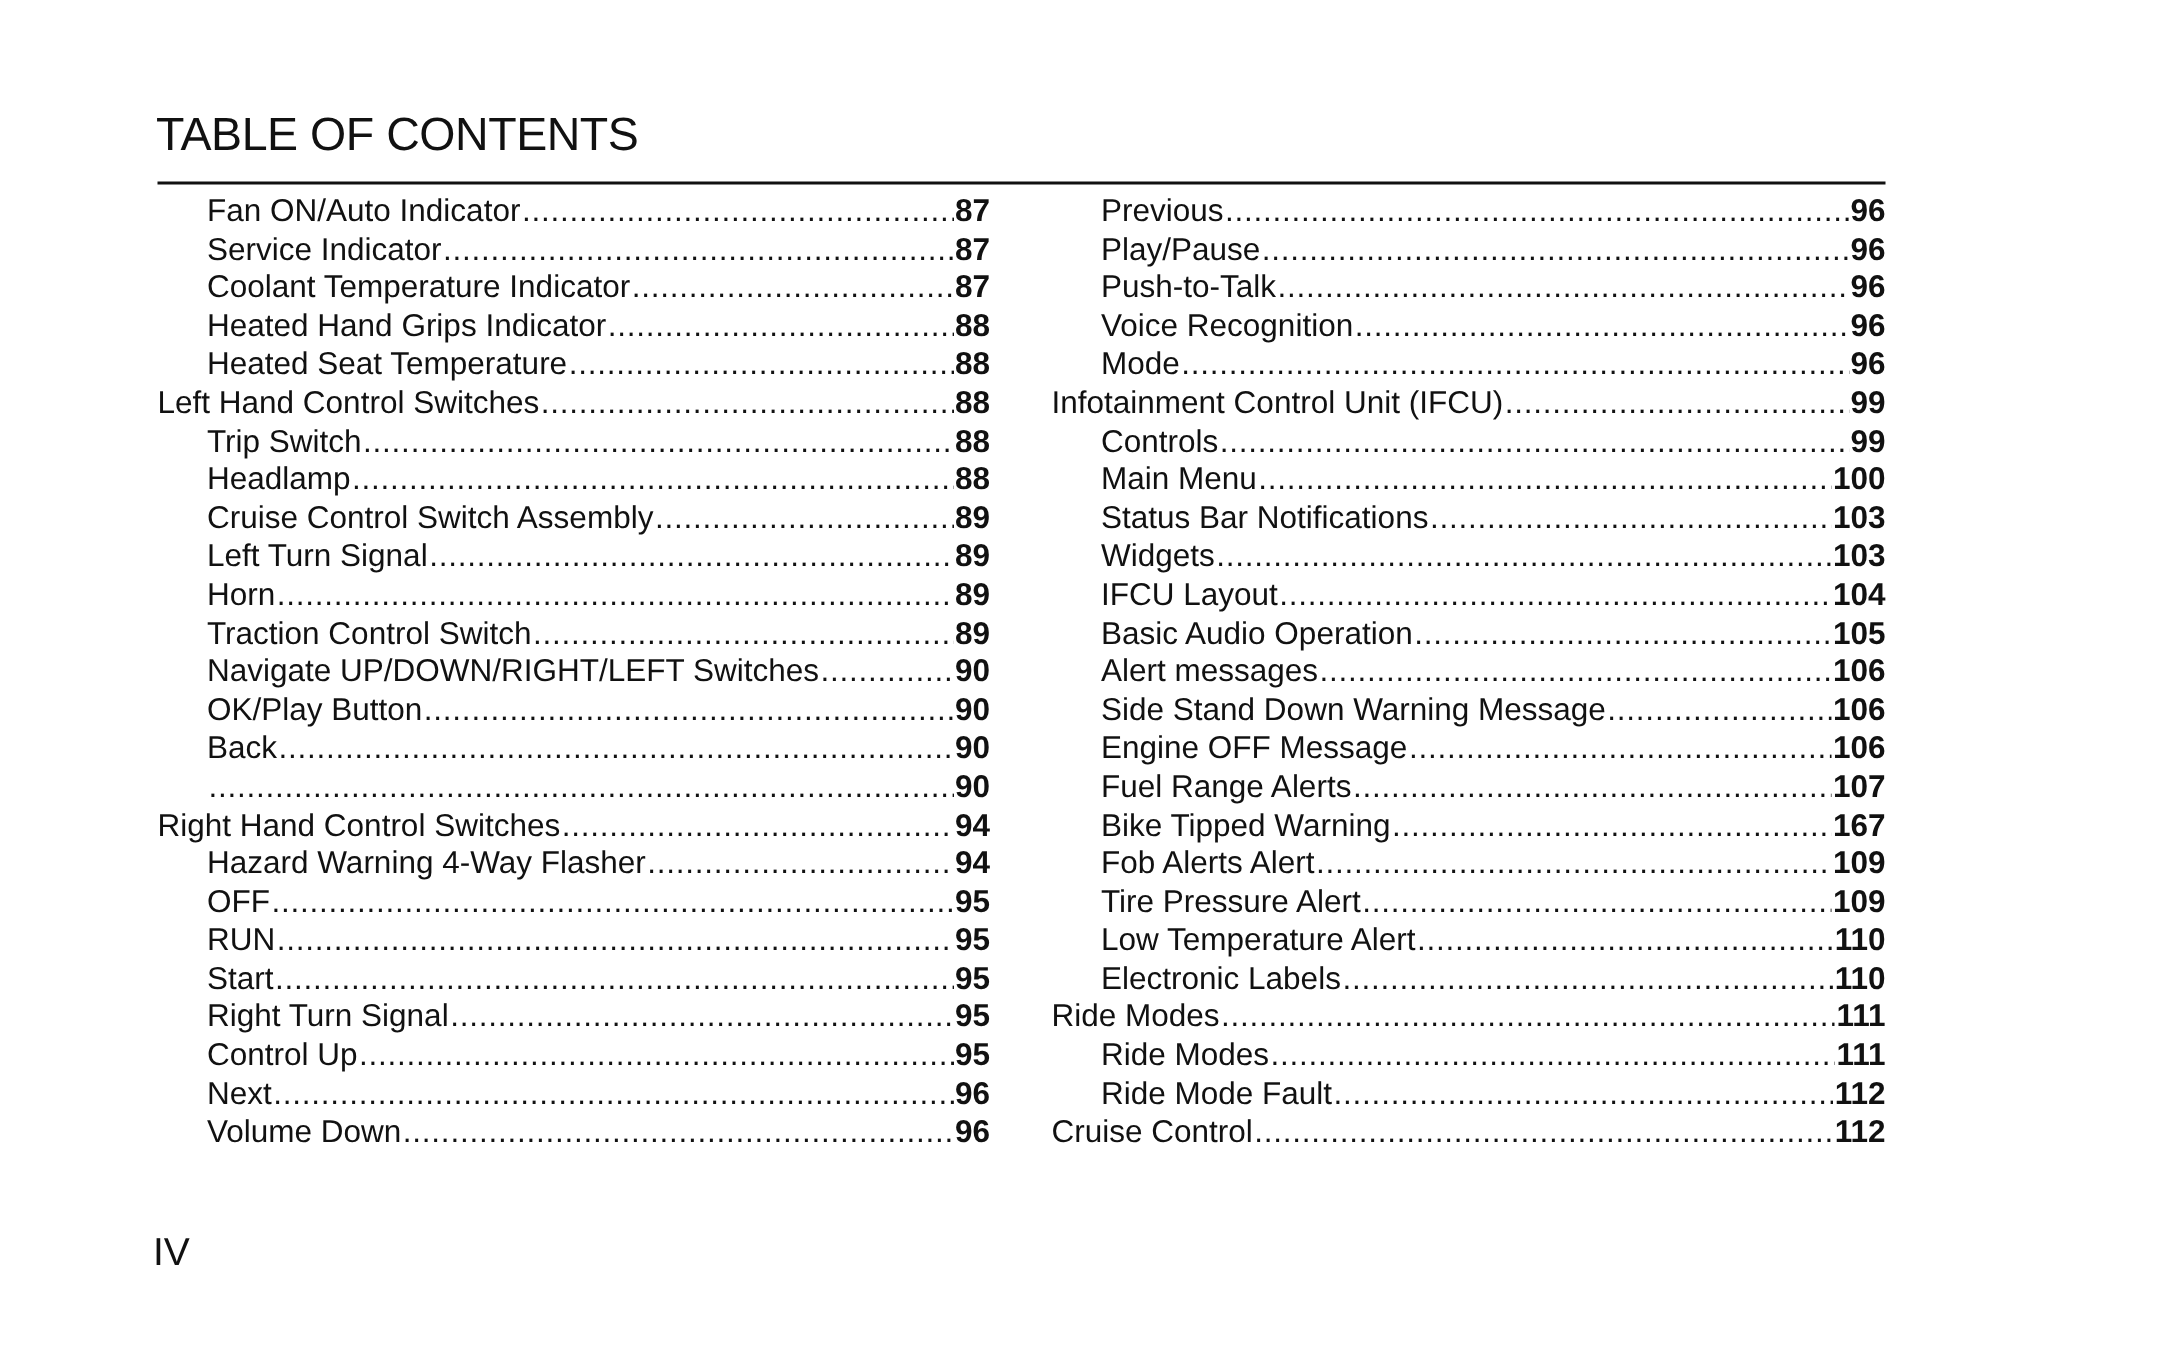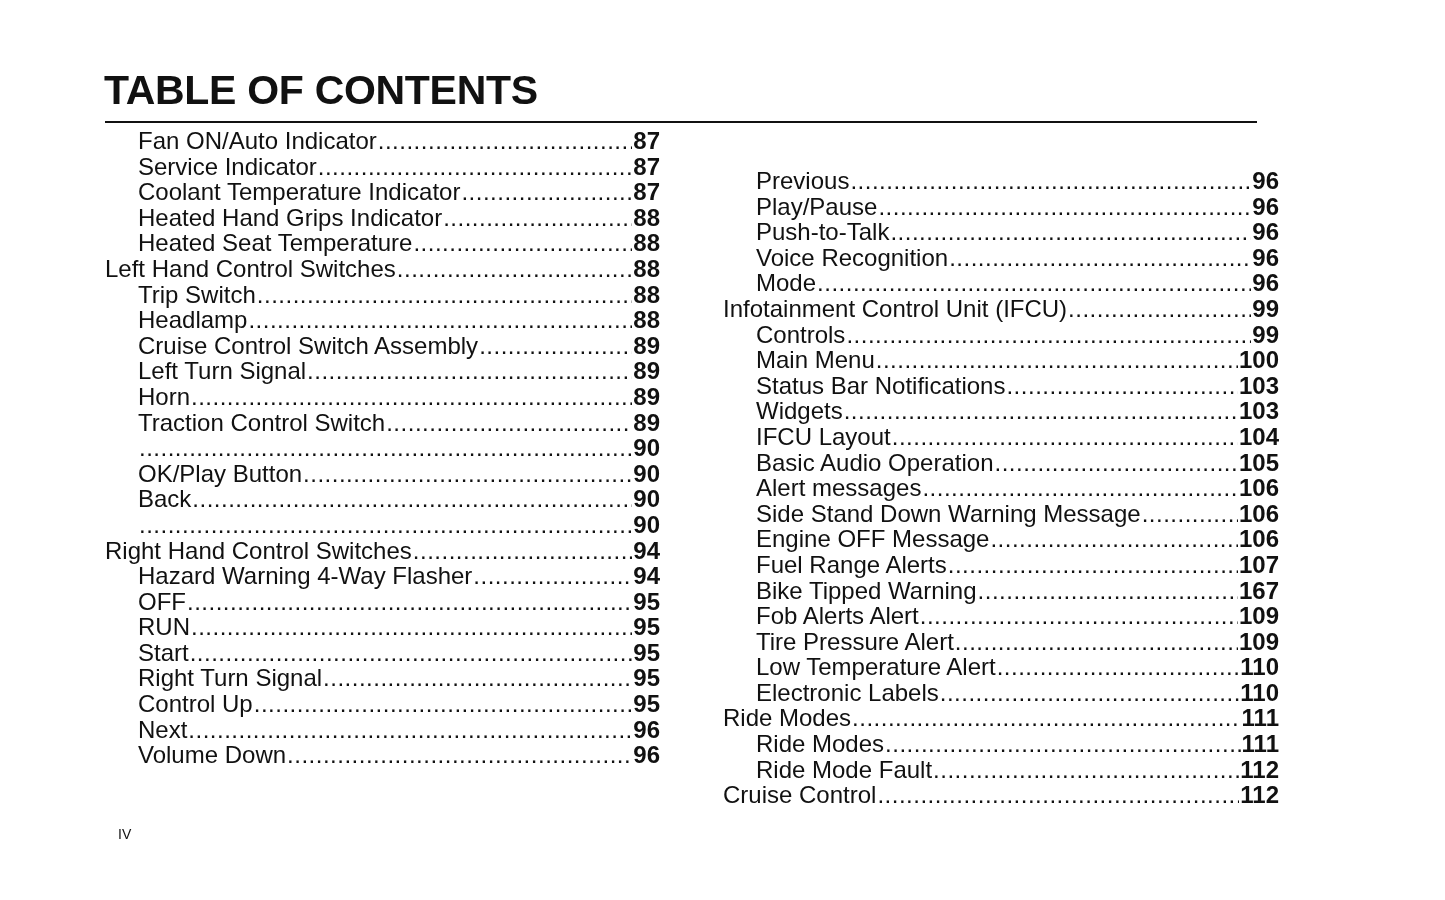--- a/index.html
+++ b/index.html
@@ -12,70 +12,70 @@
       height: 900px;
       position: relative;
       overflow: hidden;
       font-family: "Liberation Sans", sans-serif;
       color: #111111;
     }
     .page-title {
       position: absolute;
       left: 104px;
       top: 70px;
-      font-size: 41px;
-      font-weight: bold;
+      font-size: 31px;
+      font-weight: normal;
       letter-spacing: -0.3px;
       margin: 0;
       line-height: 40px;
     }
     .rule {
       position: absolute;
       left: 105px;
       top: 121px;
       width: 1152px;
       height: 2px;
       background: #111111;
     }
     .toc-column {
       position: absolute;
       top: 128px;
       list-style: none;
       margin: 0;
       padding: 0;
     }
     .toc-left { left: 105px; width: 555px; }
-    .toc-right { left: 723px; width: 556px; margin-top: 40px; }
+    .toc-right { left: 701px; width: 556px; }
     .toc-entry {
       display: flex;
       align-items: baseline;
       height: 25.6px;
       line-height: 25.6px;
-      font-size: 24px;
+      font-size: 21px;
       white-space: nowrap;
       cursor: pointer;
     }
     .toc-entry.level-2 { padding-left: 33px; }
     .toc-entry .label { flex: 0 0 auto; }
     .toc-entry .leader {
       flex: 1 1 auto;
       overflow: hidden;
       white-space: nowrap;
       margin: 0 1px;
     }
     .toc-entry .leader::after {
       content: "....................................................................................................................................................................................................................................";
       letter-spacing: 0.5px;
     }
     .toc-entry .page { flex: 0 0 auto; font-weight: bold; }
     .page-number {
       position: absolute;
-      left: 118px;
+      left: 102px;
       top: 822px;
-      font-size: 14px;
+      font-size: 26px;
       line-height: 24px;
     }
   </style>
 </head>
 <body>
 
 <h1 class="page-title">TABLE OF CONTENTS</h1>
 <div class="rule"></div>
 
 <ul class="toc-column toc-left">
@@ -133,20 +133,21 @@
       <span class="label">Horn</span>
       <span class="leader"></span>
       <span class="page">89</span>
     </li>
     <li class="toc-entry level-2">
       <span class="label">Traction Control Switch</span>
       <span class="leader"></span>
       <span class="page">89</span>
     </li>
     <li class="toc-entry level-2">
+      <span class="label">Navigate UP/DOWN/RIGHT/LEFT Switches</span>
       <span class="leader"></span>
       <span class="page">90</span>
     </li>
     <li class="toc-entry level-2">
       <span class="label">OK/Play Button</span>
       <span class="leader"></span>
       <span class="page">90</span>
     </li>
     <li class="toc-entry level-2">
       <span class="label">Back</span>

